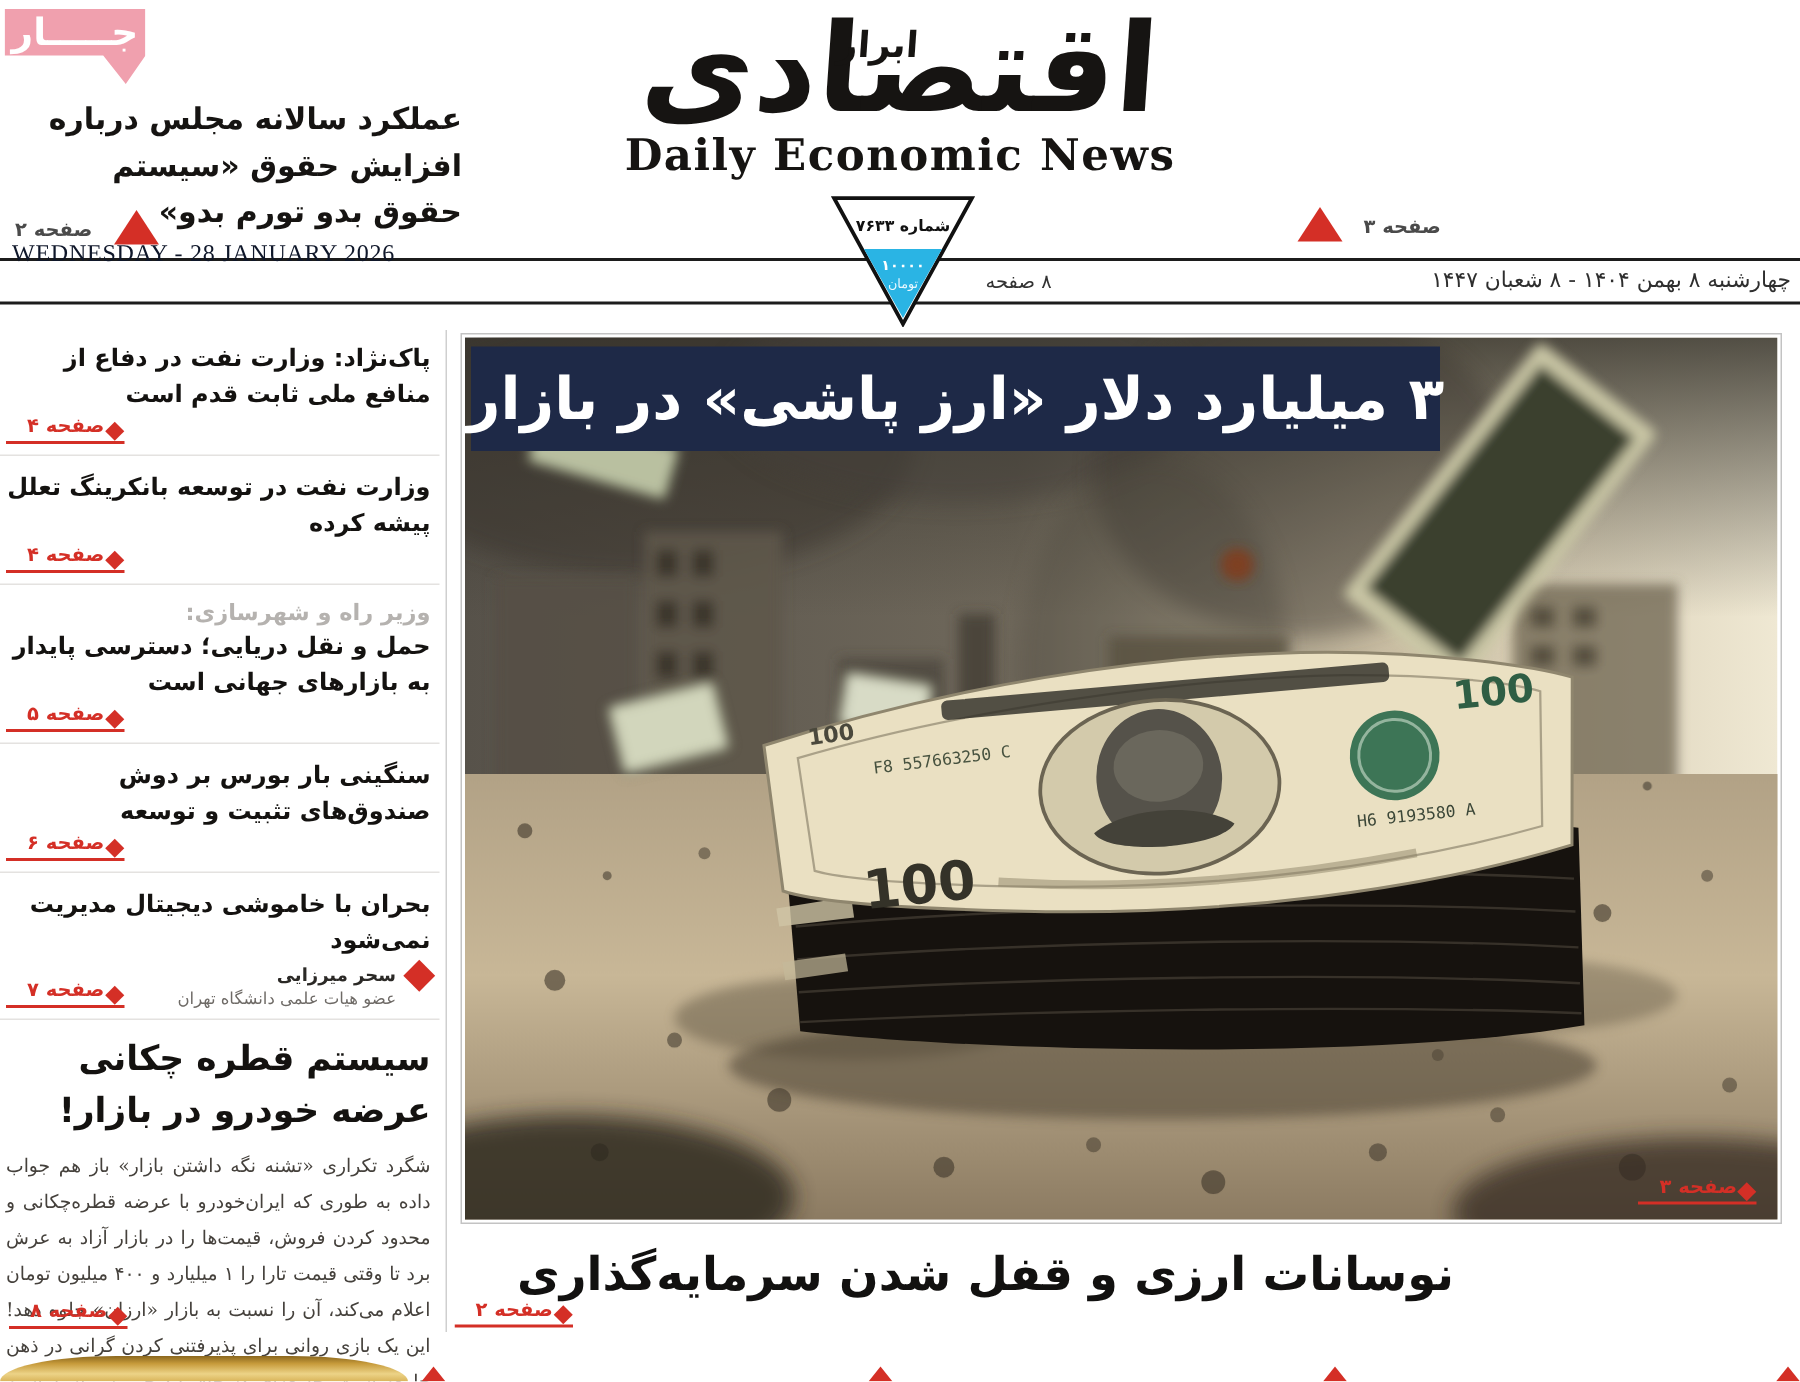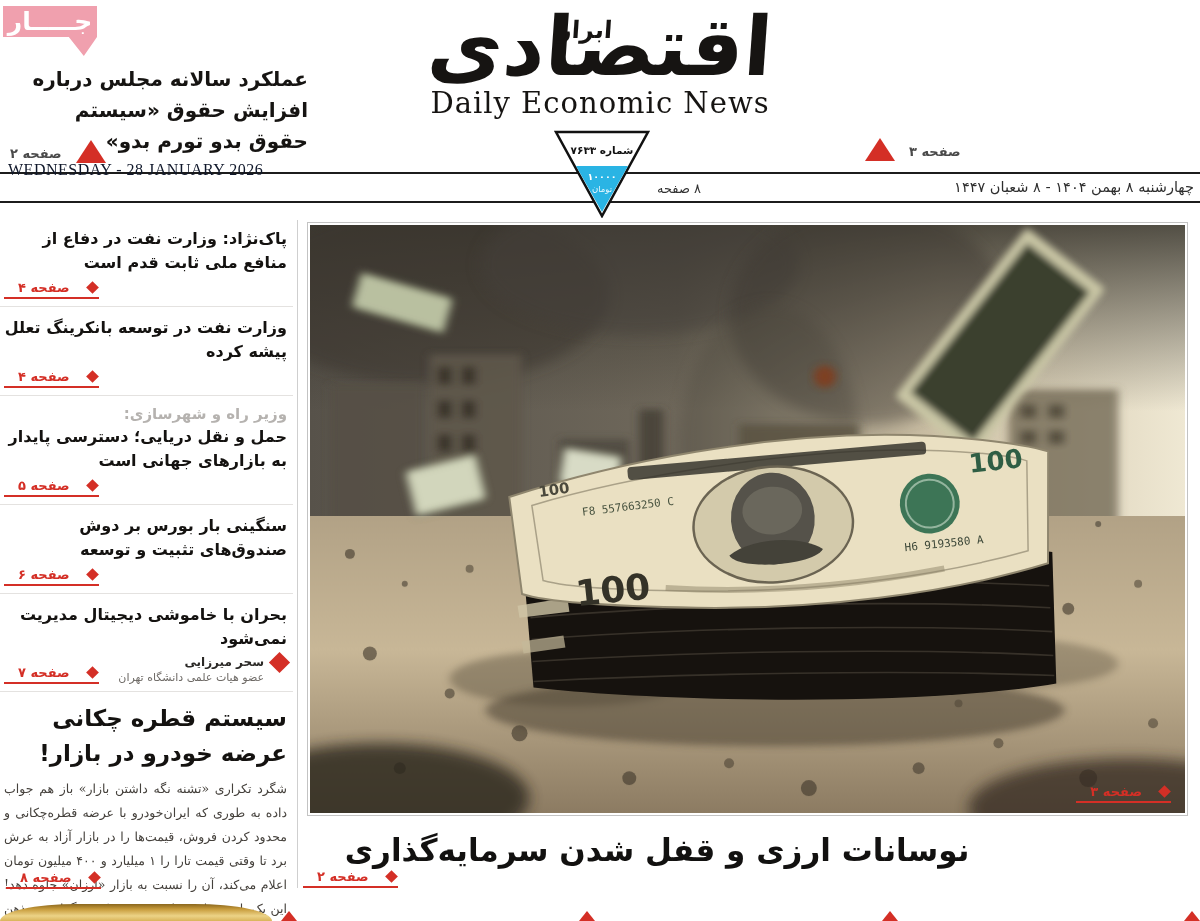--- a/index.html
+++ b/index.html
@@ -30,39 +30,39 @@
   .top-story.right{left:858px;top:68px;width:338px;font-size:20px;}
   .tri-up{width:0;height:0;border-left:15px solid transparent;border-right:15px solid transparent;border-bottom:23px solid var(--red);}
   .tri-ref{position:absolute;display:flex;align-items:flex-end;gap:14px;}
   .tri-ref .lbl{font-size:13px;font-weight:700;color:#4a4a4a;padding-bottom:2px;}
   .tri-ref.tl{left:10px;top:140px;}
   .tri-ref.tr{left:865px;top:138px;}
   
   .masthead{position:absolute;left:372px;top:0;width:456px;height:168px;text-align:center;}
   .mast-fa{position:relative;font-weight:700;font-size:82px;line-height:1.15;letter-spacing:-2px;transform:skewX(-4deg);}
   .mast-small{position:absolute;left:186px;top:16px;font-size:24px;font-weight:700;letter-spacing:0;transform:skewX(-4deg);}
-  .mast-en{font-family:"DejaVu Serif",serif;font-weight:400;font-size:29px;letter-spacing:1px;margin-top:-8px;}
+  .mast-en{font-family:"DejaVu Serif",serif;font-weight:700;font-size:29px;letter-spacing:1px;margin-top:-8px;}
   
   .issue-tri{position:absolute;left:554px;top:130px;width:96px;height:88px;z-index:5;}
   
   .rule{position:absolute;left:0;width:1200px;background:#1c1c1c;height:2px;}
   .rule.r1{top:172px;}
   .rule.r2{top:201px;}
   .date-en{position:absolute;left:8px;top:161px;font-family:"Liberation Serif",serif;font-size:16px;color:#0f172a;letter-spacing:.5px;}
   .pages-count{position:absolute;left:657px;top:181px;font-size:13px;color:#333;direction:rtl;}
   .date-fa{position:absolute;right:6px;top:179px;font-size:14.5px;color:#2e2e2e;direction:rtl;}
   
   .sidebar{position:absolute;left:0;top:218px;width:293px;}
   .v-divider{position:absolute;left:297px;top:220px;width:1px;height:668px;background:#cfcfcf;}
   .sb-item{direction:rtl;padding:9px 6px 7px 4px;border-bottom:1px solid #e4e2e0;position:relative;}
   .sb-item:last-child{border-bottom:none;}
   .sb-kicker{color:#b5b2af;font-weight:700;font-size:15px;margin-bottom:2px;}
   .sb-title{font-weight:700;font-size:16px;line-height:1.5;color:#141210;}
   .sb-title.big{font-size:23px;}
-  .pref{direction:rtl;display:inline-flex;align-items:center;gap:18px;color:var(--red);
+  .pref{direction:rtl;display:inline-flex;align-items:flex-end;gap:2px;color:var(--red);
         border-bottom:2px solid var(--red);padding:0 2px 2px 14px;min-width:62px;}
   .pref .dia{width:9px;height:9px;background:var(--red);transform:rotate(45deg);flex:0 0 auto;}
   .pref b{font-size:13px;font-weight:700;white-space:nowrap;}
   .sb-refrow{text-align:left;margin-top:2px;}
   .author-row{display:flex;direction:rtl;justify-content:space-between;align-items:flex-end;margin-top:4px;}
   .author{display:flex;direction:rtl;gap:8px;align-items:flex-start;}
   .author .dia-big{width:15px;height:15px;background:var(--red);transform:rotate(45deg);flex:0 0 auto;}
   .author .a-name{font-size:12px;font-weight:700;color:#2b2926;}
   .author .a-role{font-size:11px;color:#6e6a66;margin-top:2px;}
   .sb-body{font-family:"DejaVu Serif",serif;font-size:12.5px;line-height:1.92;color:#45413c;
@@ -328,20 +328,23 @@
           <text x="72" y="62" font-size="11" font-family="DejaVu Sans Mono, monospace" fill="#47523f" transform="rotate(-3 72 62)">F8 557663250 C</text>
           <text x="392" y="120" font-size="11" font-family="DejaVu Sans Mono, monospace" fill="#3c4738" transform="rotate(-2 392 120)">H6 9193580 A</text>
           <text x="60" y="152" font-size="36" font-weight="bold" fill="#343228" transform="rotate(-2 60 152)">100</text>
           <text x="462" y="46" font-size="26" font-weight="bold" fill="#2f5e44" transform="rotate(-2 462 46)">100</text>
           <text x="30" y="40" font-size="15" font-weight="bold" fill="#4a483c" transform="rotate(-4 30 40)">100</text>
           <path d="M150,140 C240,152 330,152 430,140" stroke="#8d8468" stroke-width="6" fill="none" opacity="0.5"></path>
         </g>
       </g>
     </svg>
 
+    <div class="lead-band">
+      <h1>۳ میلیارد دلار «ارز پاشی» در بازار</h1>
+    </div>
 
     <div class="photo-ref">
       <span class="pref">
         <i class="dia"></i>
         <b>صفحه ۳</b>
       </span>
     </div>
   </figure>
 
   <h2 class="bottom-headline">نوسانات ارزی و قفل شدن سرمایه‌گذاری</h2>

